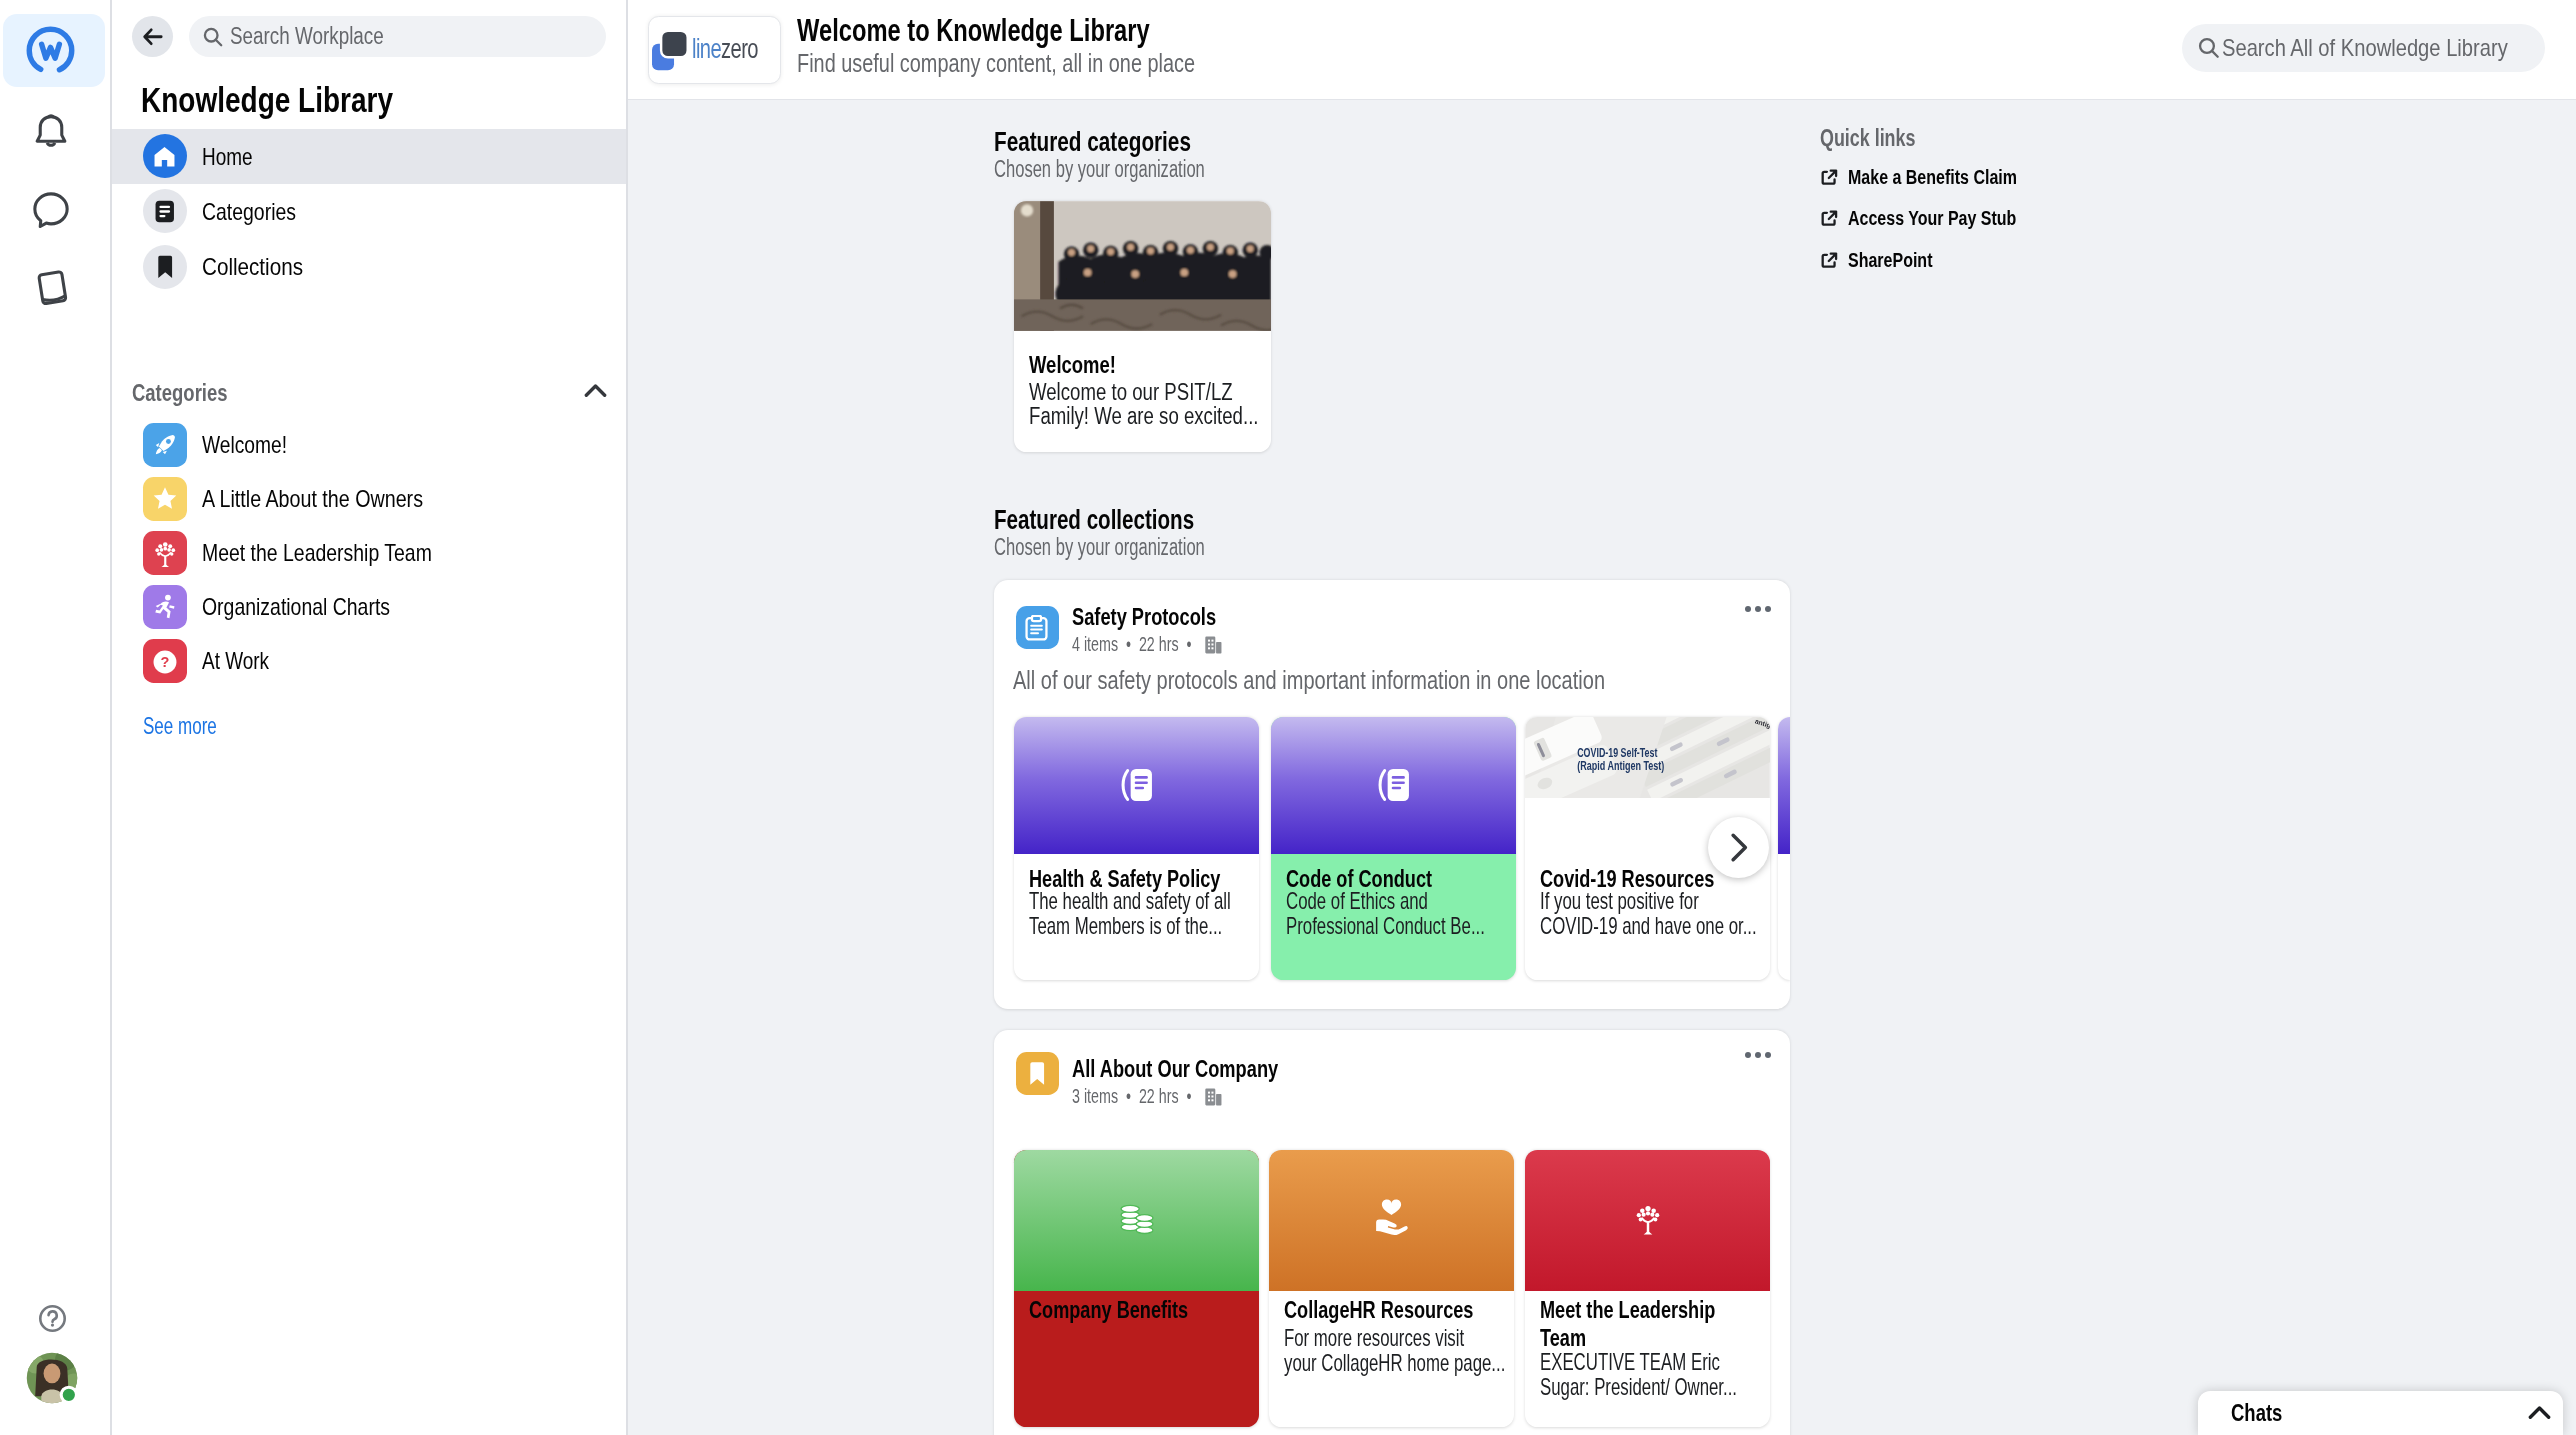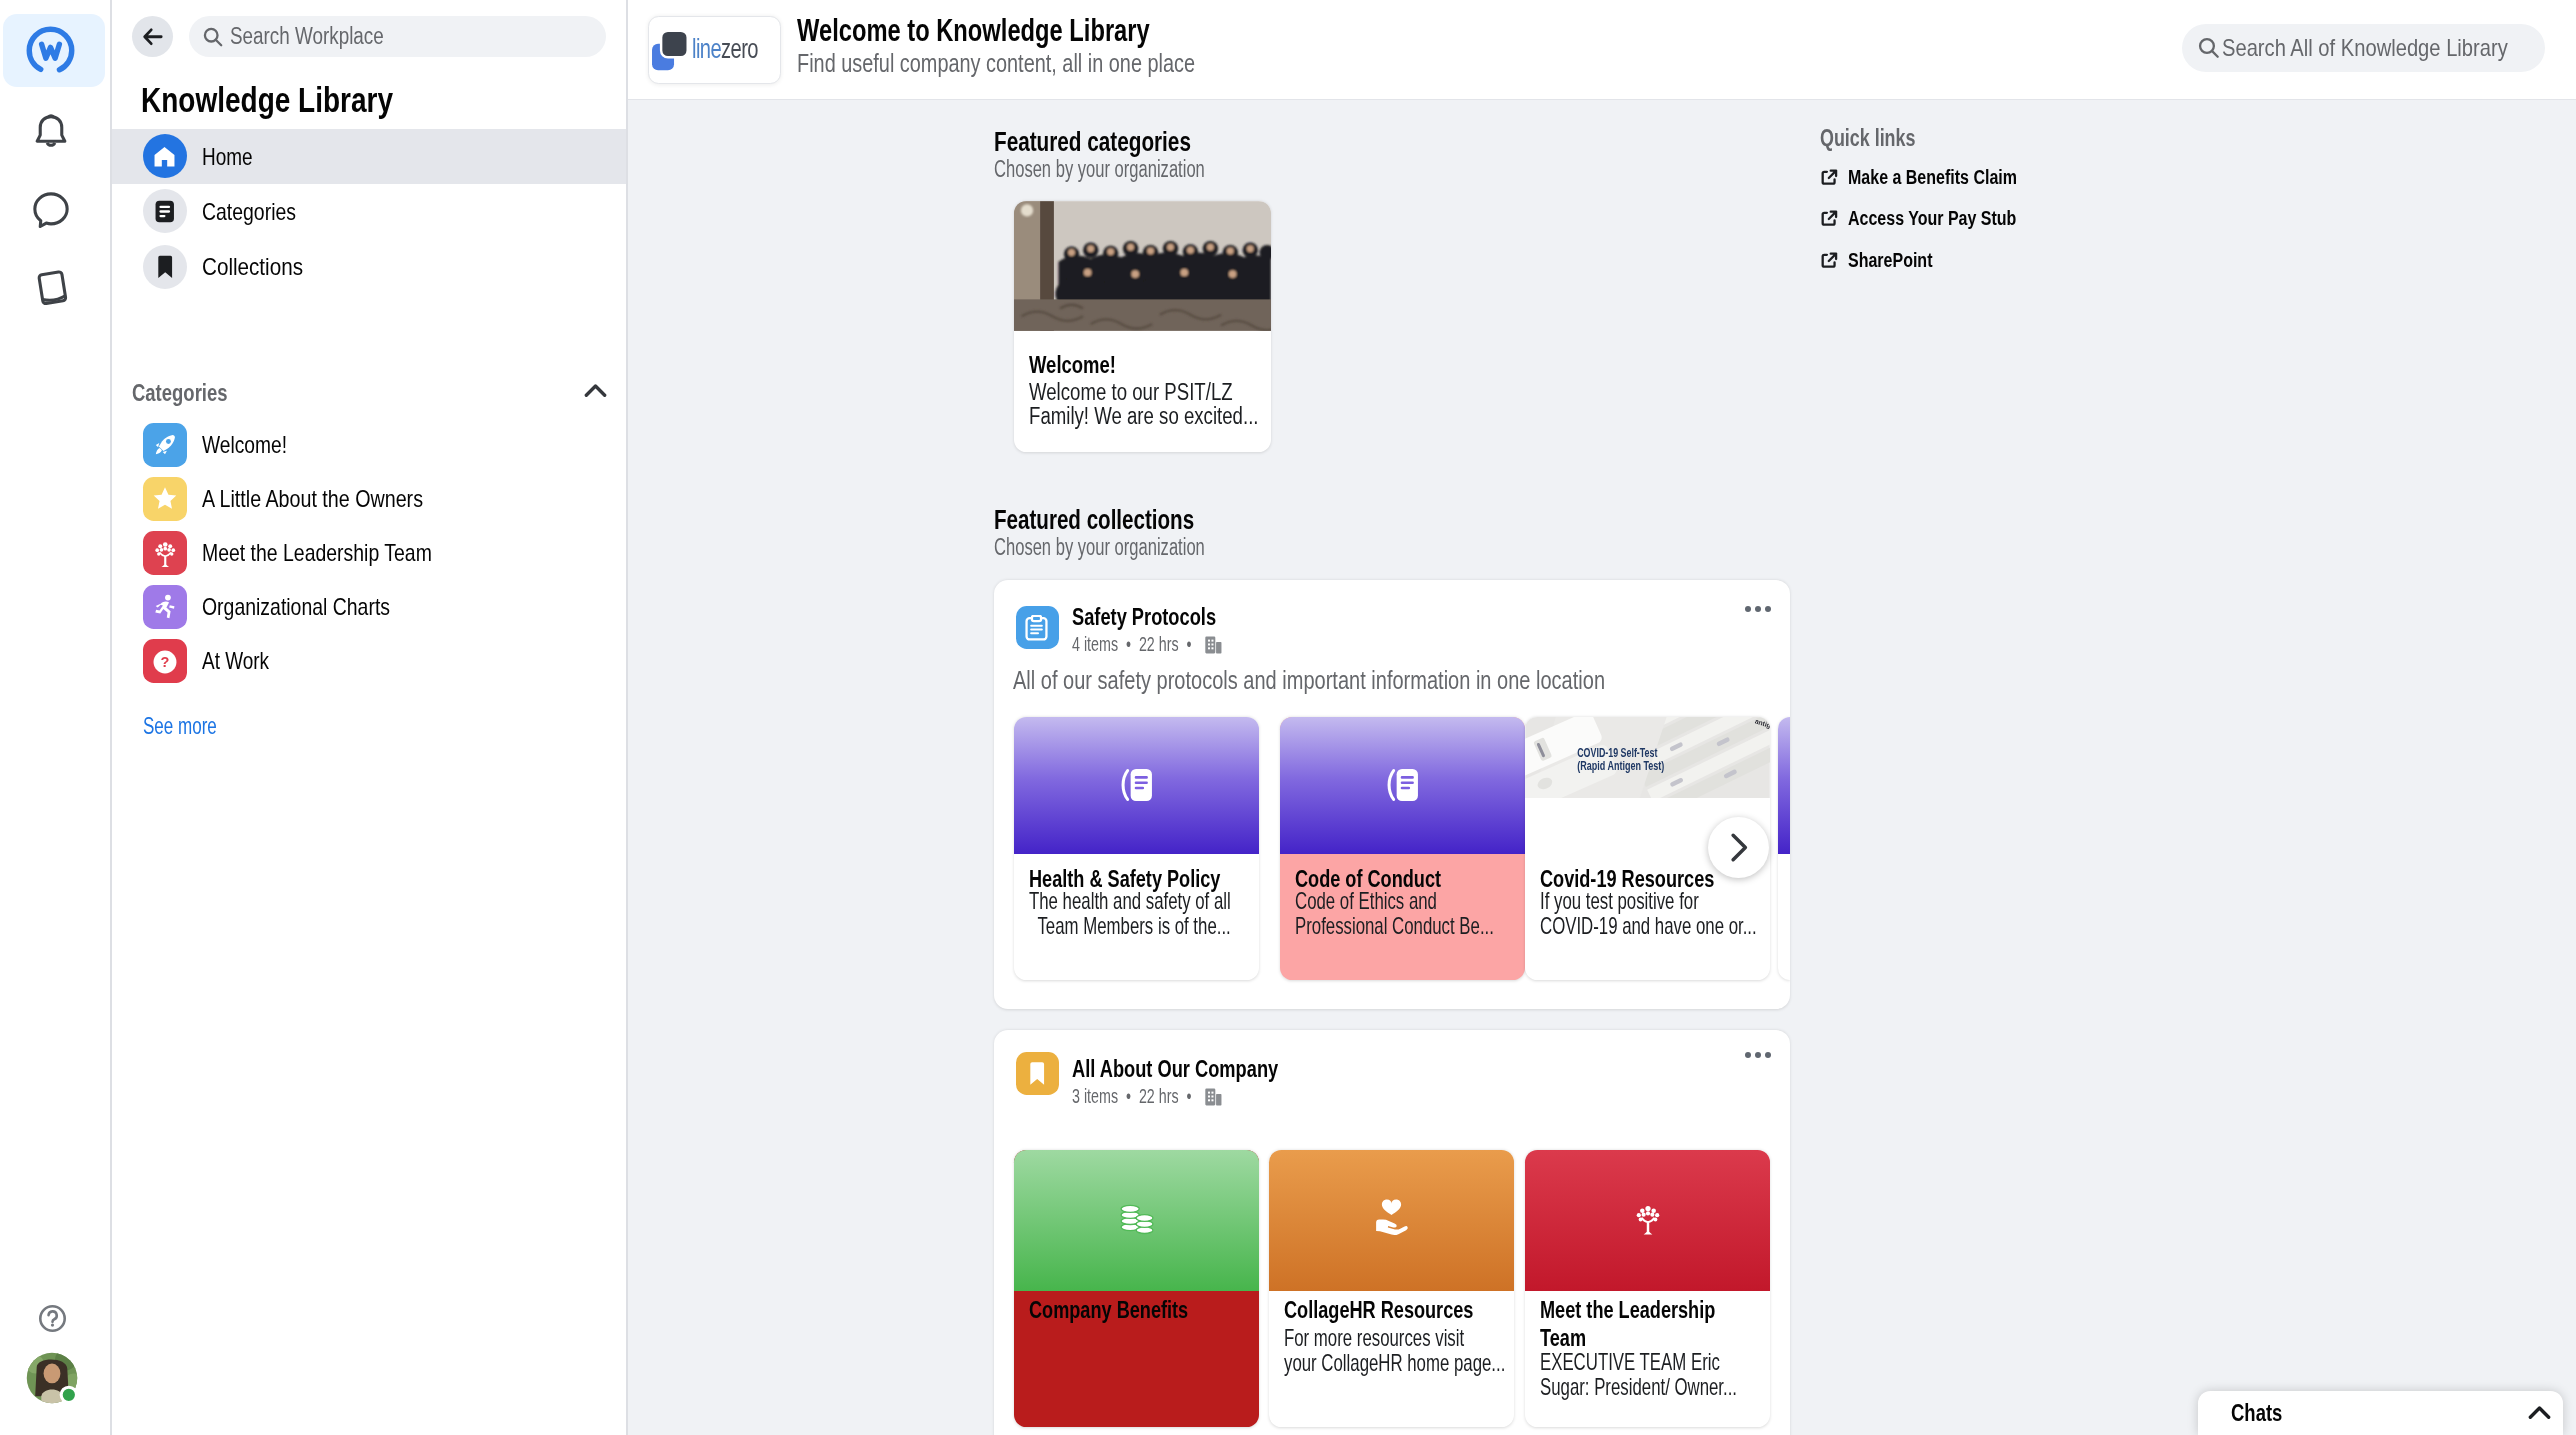--- a/index.html
+++ b/index.html
@@ -286,32 +286,32 @@
           <rect x="11" y="16" width="2.6" height="2.6" fill="#fff"></rect>
       </g>
     </svg>
     <div class="abs" style="left:751px;top:26px;width:34px;height:7.7px;">
       <div class="abs" style="left:0;top:0;width:6.1px;height:6.1px;border-radius:50%;background:#606770;"></div>
       <div class="abs" style="left:10px;top:0;width:6.1px;height:6.1px;border-radius:50%;background:#606770;"></div>
       <div class="abs" style="left:20px;top:0;width:6.1px;height:6.1px;border-radius:50%;background:#606770;"></div>
     </div>
     <div class="t gray" style="left:19px;top:86px;font-size:26px;line-height:29px;transform:scaleX(.77);">All of our safety protocols and important information in one location</div>
 
-    <div class="abs" style="left:20px;top:137px;width:245px;height:263px;border-radius:12.3px;background:#fff;box-shadow:0 0.8px 3.1px rgba(0,0,0,0.15);text-align:right;">
+    <div class="abs" style="left:20px;top:137px;width:245px;height:263px;border-radius:12.3px;background:#fff;box-shadow:0 0.8px 3.1px rgba(0,0,0,0.15);">
       <div class="abs" style="left:0;top:0;width:245px;height:137px;border-radius:12.3px 12.3px 0 0;background:linear-gradient(180deg,#C4BAEF 0%,#8169DF 45%,#4423C8 100%);"></div>
       <svg class="abs" style="left:106px;top:49px;" width="35" height="38" viewBox="0 0 46 50">
         <path d="M10 6 Q4 14 4 25 Q4 36 10 44" fill="none" stroke="#fff" stroke-width="4" stroke-linecap="round"></path>
         <rect x="14" y="4" width="28" height="42" rx="7" fill="#fff"></rect>
         <path d="M21 15 H35 M21 22 H35 M21 29 H30" stroke="#7C5FE0" stroke-width="3.4" stroke-linecap="round"></path>
       </svg>
       <div class="t dark bold" style="left:15.3px;top:148px;font-size:24.5px;line-height:28px;transform:scaleX(.74);">Health &amp; Safety Policy</div>
       <div class="t" style="left:15.3px;top:172px;font-size:24px;line-height:24.5px;color:#1C1E21;transform:scaleX(.70);">The health and safety of all<br>Team Members is of the...</div>
     </div>
 
-    <div class="abs" style="left:286px;top:137px;width:245px;height:263px;border-radius:12.3px;background:#fca5a5;box-shadow:0 0.8px 3.1px rgba(0,0,0,0.15);">
+    <div class="abs" style="left:277px;top:137px;width:245px;height:263px;border-radius:12.3px;background:#86efac;box-shadow:0 0.8px 3.1px rgba(0,0,0,0.15);">
       <div class="abs" style="left:0;top:0;width:245px;height:137px;border-radius:12.3px 12.3px 0 0;background:linear-gradient(180deg,#C4BAEF 0%,#8169DF 45%,#4423C8 100%);"></div>
       <svg class="abs" style="left:106px;top:49px;" width="35" height="38" viewBox="0 0 46 50">
         <path d="M10 6 Q4 14 4 25 Q4 36 10 44" fill="none" stroke="#fff" stroke-width="4" stroke-linecap="round"></path>
         <rect x="14" y="4" width="28" height="42" rx="7" fill="#fff"></rect>
         <path d="M21 15 H35 M21 22 H35 M21 29 H30" stroke="#7C5FE0" stroke-width="3.4" stroke-linecap="round"></path>
       </svg>
       <div class="t dark bold" style="left:15.3px;top:148px;font-size:24.5px;line-height:28px;transform:scaleX(.74);">Code of Conduct</div>
       <div class="t" style="left:15.3px;top:172px;font-size:24px;line-height:24.5px;color:#1C1E21;transform:scaleX(.70);">Code of Ethics and<br>Professional Conduct Be...</div>
     </div>
 

